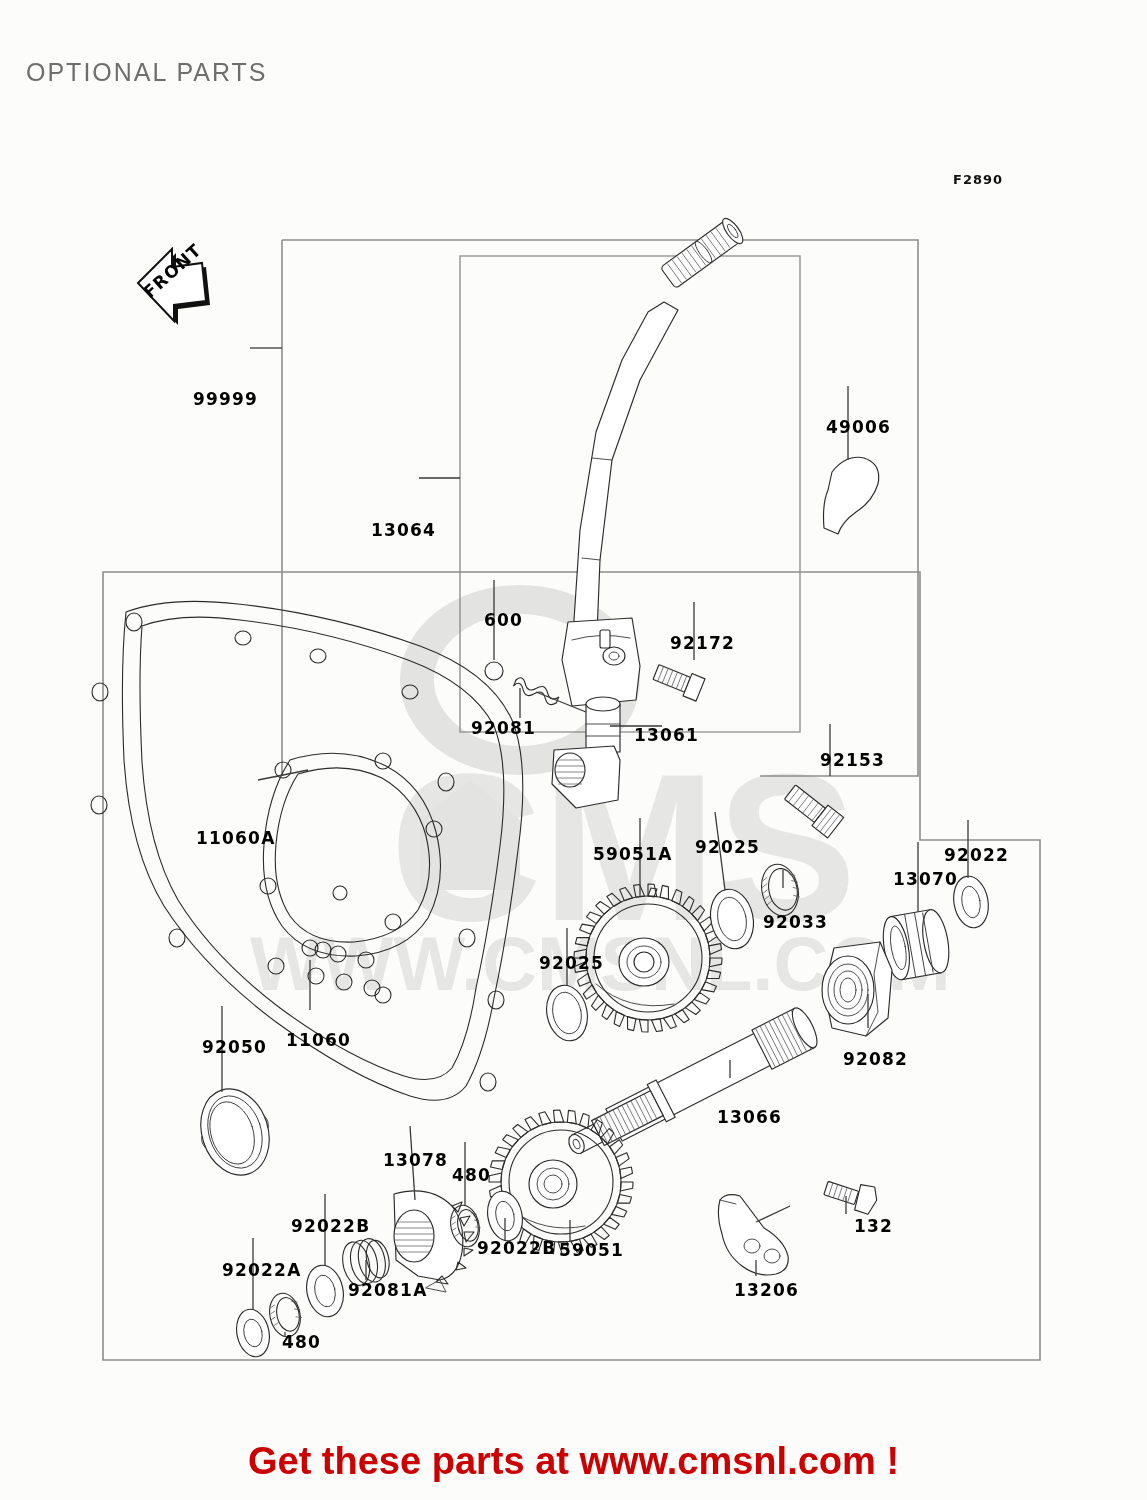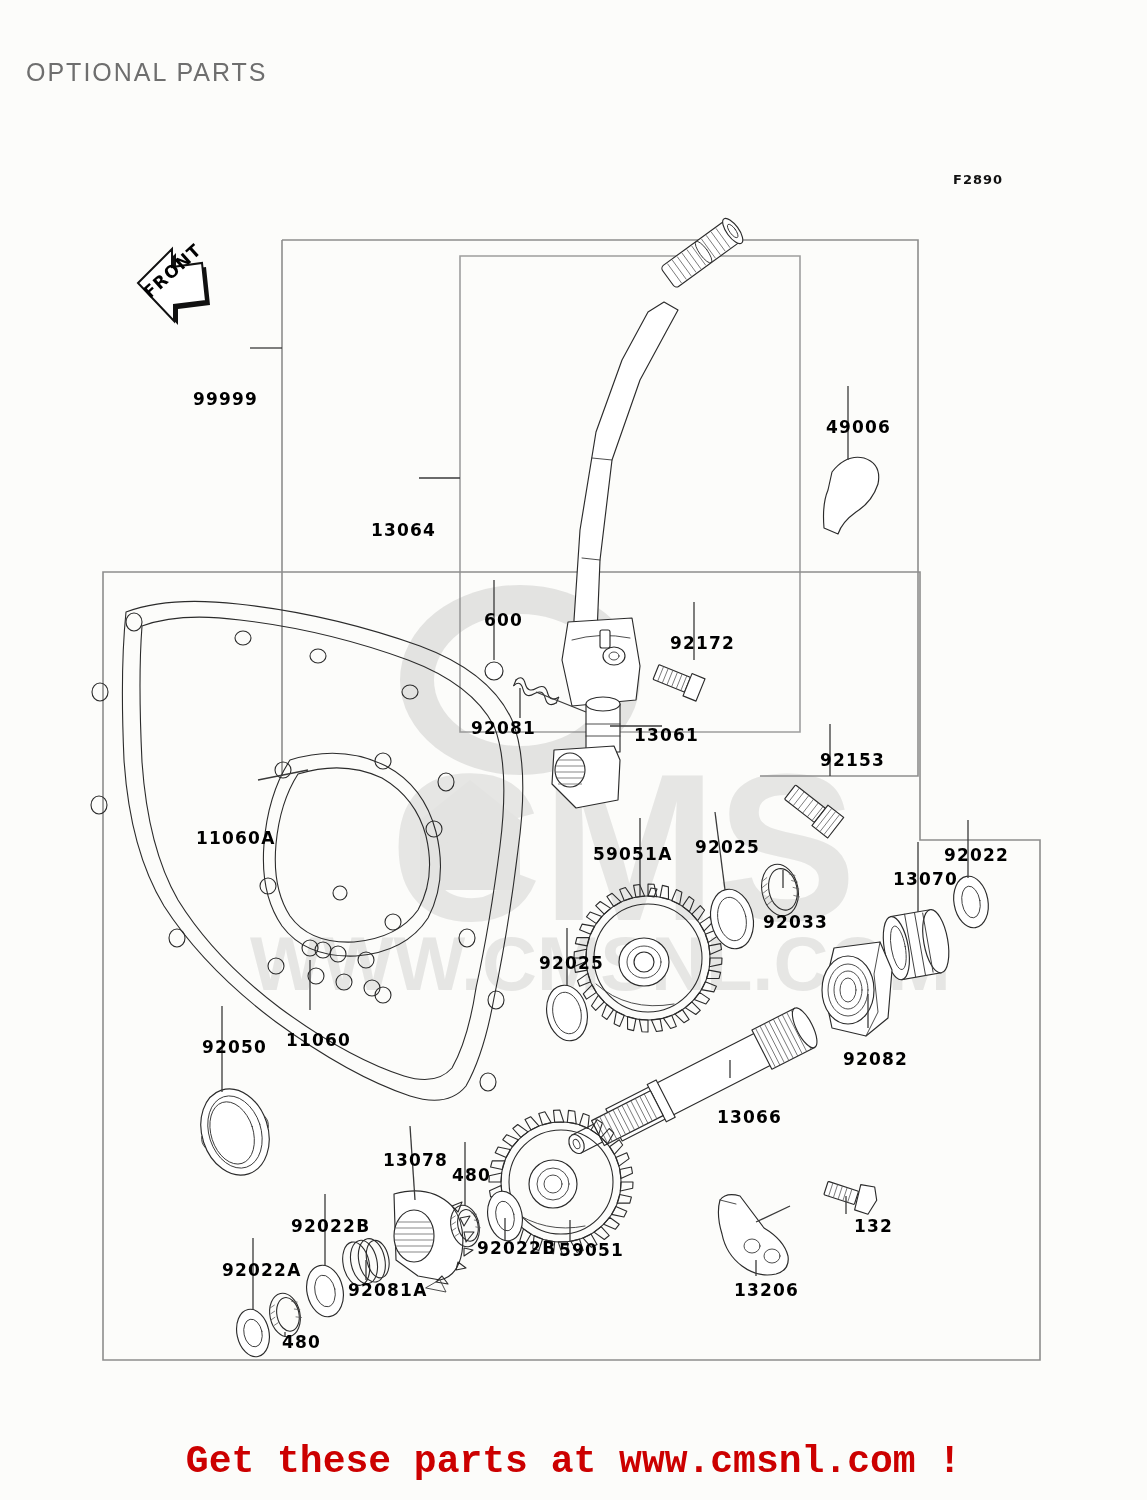--- a/index.html
+++ b/index.html
@@ -34,21 +34,21 @@
   }
   svg.diagram {
     display: block;
   }
   #footer-text {
     position: absolute;
     left: 0;
     top: 1440px;
     width: 1147px;
     text-align: center;
-    font-family: Liberation Mono, monospace;
+    font-family: Liberation Sans, sans-serif;
     font-size: 38px;
     font-weight: bold;
     color: #cc0000;
     letter-spacing: 0px;
   }
   .plabel {
     font-family: "DejaVu Sans", sans-serif;
     font-size: 17px;
     font-weight: bold;
     fill: #000;

